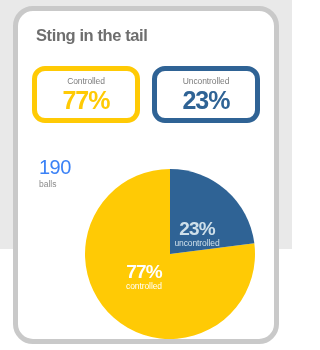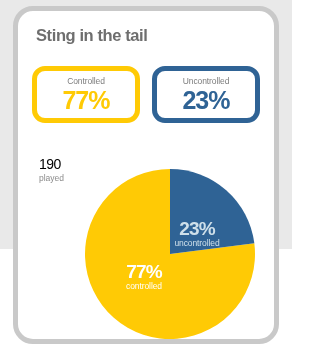--- a/index.html
+++ b/index.html
@@ -105,22 +105,22 @@
 
   
   .balls {
     position: absolute;
     left: 21px;
     top: 146px;
     line-height: 1;
   }
   .balls-count {
     display: block;
-    font-size: 14px;
-    color: #000000;
+    font-size: 20px;
+    color: #3b82f6;
     letter-spacing: -0.5px;
   }
   .balls-unit {
     display: block;
     font-size: 8.5px;
     color: #8b8b8b;
     margin-top: 3px;
   }
 
   
@@ -166,21 +166,21 @@
 
       <div class="stat-box uncontrolled" style="border-color: rgb(47, 99, 149);">
         <div class="stat-label">Uncontrolled</div>
         <div class="stat-value" style="color: rgb(47, 99, 149);">23%</div>
       </div>
 
     </div>
 
     <div class="balls">
       <span class="balls-count">190</span>
-      <span class="balls-unit">played</span>
+      <span class="balls-unit">balls</span>
     </div>
 
     <div class="pie-wrap">
       <svg class="pie-svg" viewBox="0 0 172 172">
         <g>
           <path id="slice-controlled" d="M 86 86 L 170.33 75.35 A 85 85 0 1 1 86.00 1.00 Z" fill="#ffca05"></path>
           <path id="slice-uncontrolled" d="M 86 86 L 86.00 1.00 A 85 85 0 0 1 170.33 75.35 Z" fill="#2f6395"></path>
         </g>
 
         <text class="slice-pct on-blue" x="113" y="67" text-anchor="middle" fill="#cfe0ea">23%</text>

